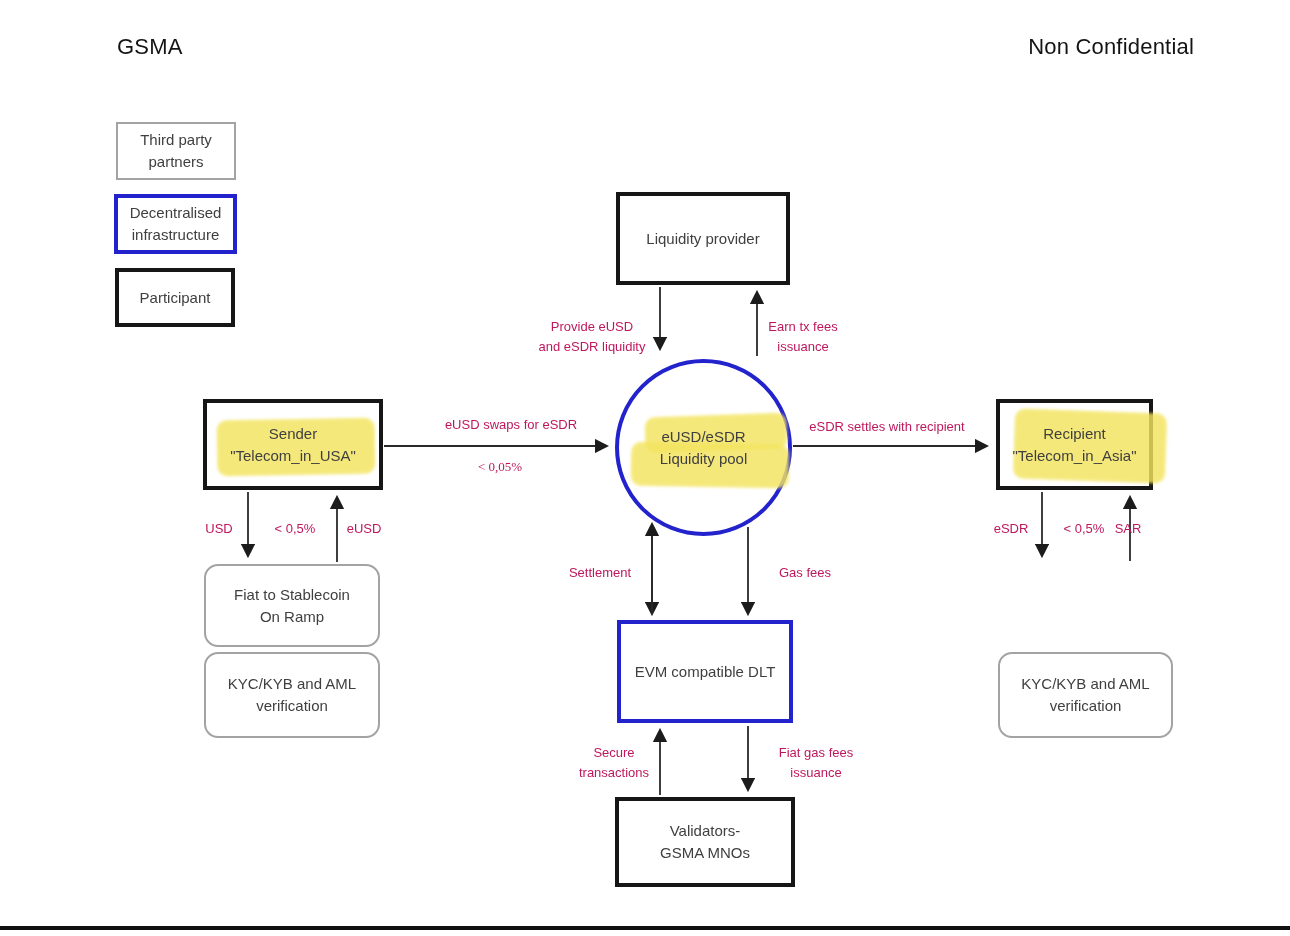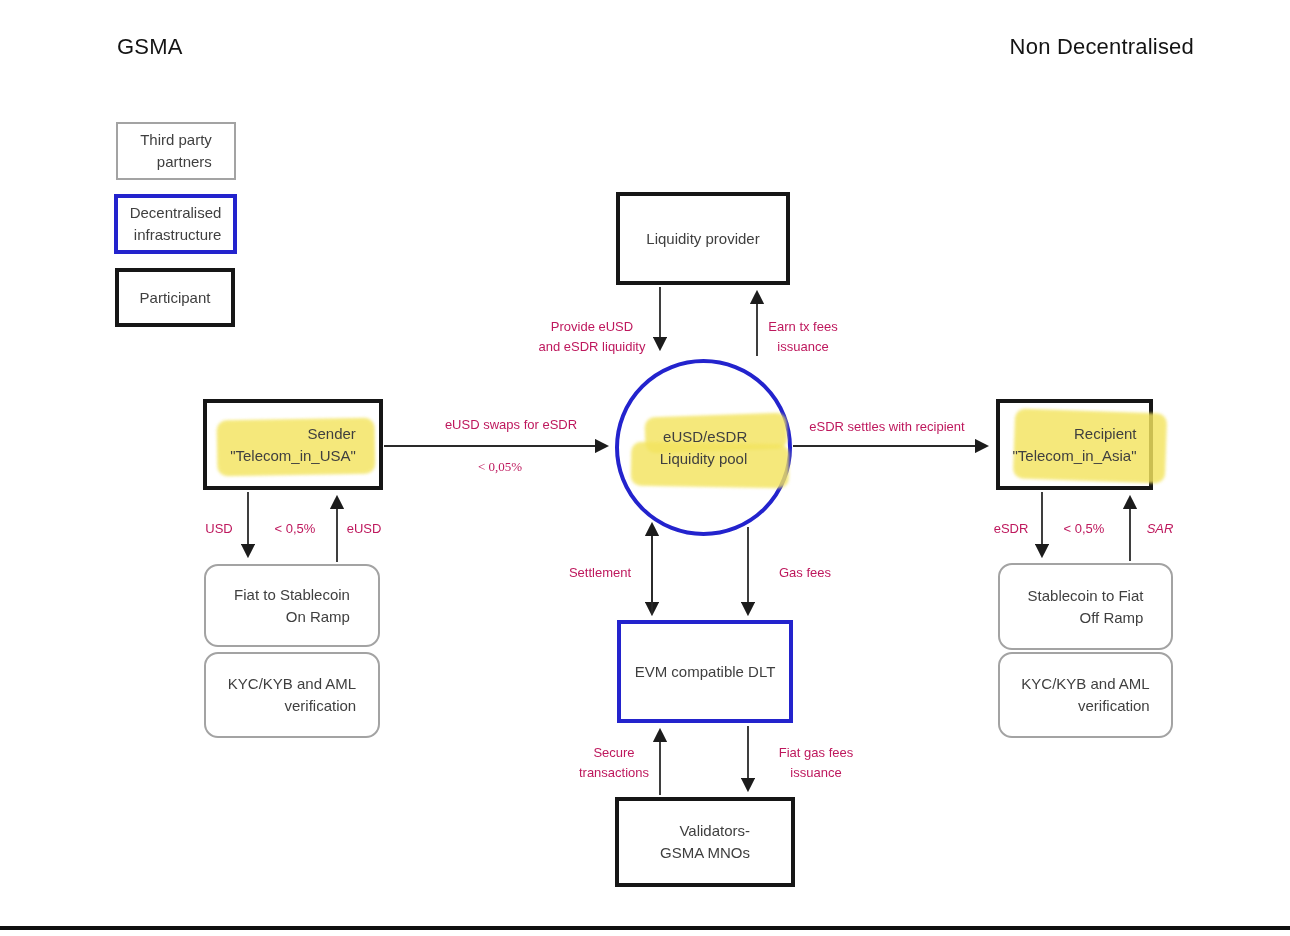--- a/index.html
+++ b/index.html
@@ -13,21 +13,21 @@
   }
   *{margin:0;padding:0;box-sizing:border-box;}
   html,body{background:#ffffff;}
   body{font-family:"Liberation Sans", sans-serif;color:var(--text);}
   .stage{position:relative;width:1290px;height:936px;background:#fff;overflow:hidden;border-radius:6px;}
 
   .hdr{position:absolute;font-size:22px;color:#141414;letter-spacing:.2px;}
   .hdr.left{left:117px;top:34px;}
   .hdr.right{right:96px;top:34px;}
 
-  .node{position:absolute;background:#fff;display:flex;align-items:center;justify-content:center;text-align:right;z-index:1;}
+  .node{position:absolute;background:#fff;display:flex;align-items:center;justify-content:center;text-align:center;z-index:1;}
   .node .txt{position:relative;z-index:2;font-size:15px;line-height:1.45;color:var(--text);}
   .tline{display:block;}
 
   .b-thick{border:4px solid var(--box-border);}
   .b-blue{border:4px solid var(--blue);}
   .b-thin{border:2px solid var(--thin-border);}
   .rounded{border:2px solid var(--thin-border);border-radius:14px;}
 
   
   .lg-third{left:116px;top:122px;width:120px;height:58px;}
@@ -59,21 +59,21 @@
   svg.arrows{position:absolute;left:0;top:0;z-index:2;pointer-events:none;}
 
   .footer-line{position:absolute;left:0;top:926px;width:1290px;height:4px;background:var(--footer-line);}
 </style>
 </head>
 <body>
 
 <div class="stage">
 
   <div class="hdr left">GSMA</div>
-  <div class="hdr right">Non Decentralised</div>
+  <div class="hdr right">Non Confidential</div>
 
   <div class="node b-thin lg-third">
     <div class="txt">
       <span class="tline">Third party</span>
       <span class="tline">partners</span>
     </div>
   </div>
   <div class="node b-blue lg-dec">
     <div class="txt">
       <span class="tline">Decentralised</span>
@@ -124,26 +124,20 @@
     </div>
   </div>
 
   <div class="node rounded n-kycl">
     <div class="txt">
       <span class="tline">KYC/KYB and AML</span>
       <span class="tline">verification</span>
     </div>
   </div>
 
-  <div class="node rounded n-offramp">
-    <div class="txt">
-      <span class="tline">Stablecoin to Fiat</span>
-      <span class="tline">Off Ramp</span>
-    </div>
-  </div>
 
   <div class="node rounded n-kycr">
     <div class="txt">
       <span class="tline">KYC/KYB and AML</span>
       <span class="tline">verification</span>
     </div>
   </div>
 
   <div class="node b-blue n-evm">
     <div class="txt">
@@ -190,21 +184,21 @@
   <div class="elabel" style="left:511px;top:415px;">eUSD swaps for eSDR</div>
   <div class="elabel" style="left:500px;top:457px;font-family:Liberation Serif, serif;">&lt; 0,05%</div>
   <div class="elabel" style="left:887px;top:417px;">eSDR settles with recipient</div>
 
   <div class="elabel" style="left:219px;top:519px;">USD</div>
   <div class="elabel" style="left:295px;top:519px;">&lt; 0,5%</div>
   <div class="elabel" style="left:364px;top:519px;">eUSD</div>
 
   <div class="elabel" style="left:1011px;top:519px;">eSDR</div>
   <div class="elabel" style="left:1084px;top:519px;">&lt; 0,5%</div>
-  <div class="elabel" style="left:1160px;top:519px;font-style:italic;">SAR</div>
+  <div class="elabel" style="left:1128px;top:519px;">SAR</div>
 
   <div class="elabel" style="left:600px;top:563px;">Settlement</div>
   <div class="elabel" style="left:805px;top:563px;">Gas fees</div>
 
   <div class="elabel" style="left:614px;top:743px;">
     <span class="tline">Secure</span>
     <span class="tline">transactions</span>
   </div>
   <div class="elabel" style="left:816px;top:743px;">
     <span class="tline">Fiat gas fees</span>

